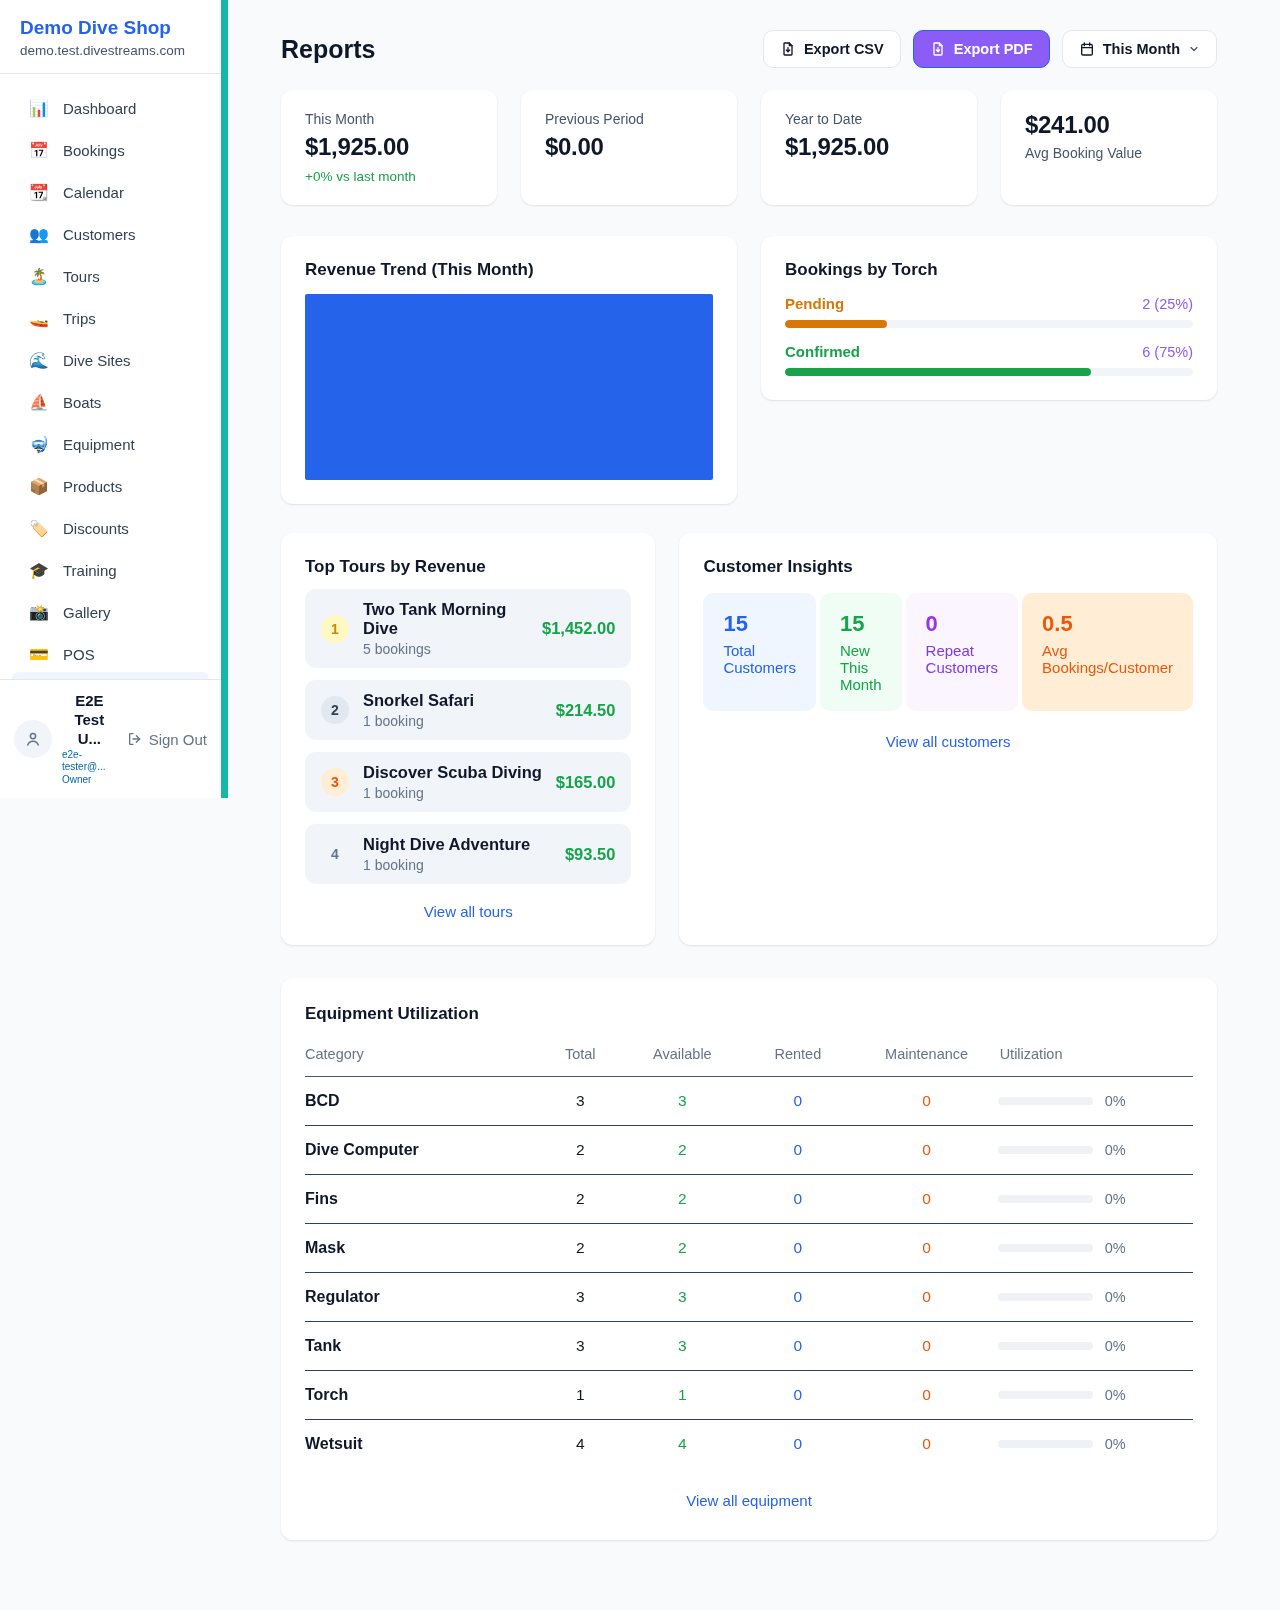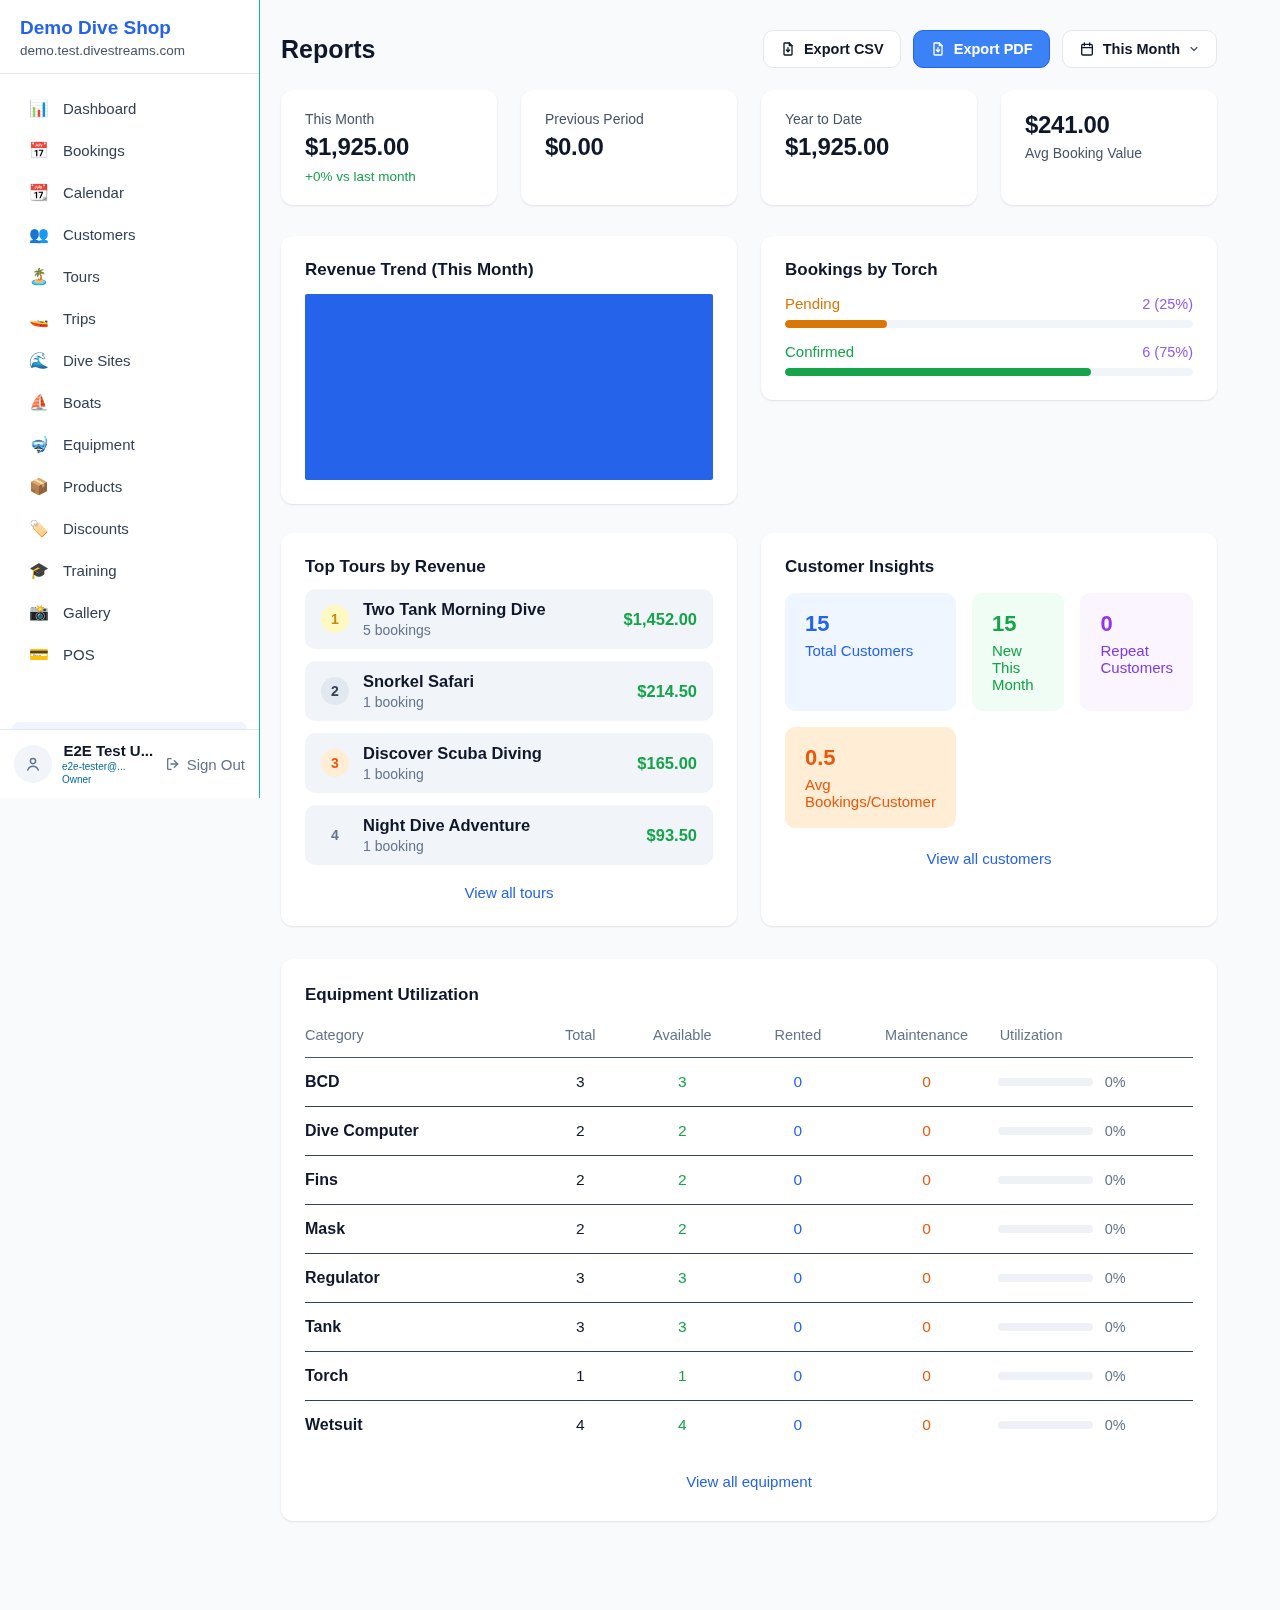--- a/index.html
+++ b/index.html
@@ -6,22 +6,22 @@
   html,body { width:1280px; }
   body {
     font-family:"Liberation Sans", sans-serif;
     background:#f8fafc;
     color:#0f172a;
     width:1280px; height:1610px;
     position:relative;
   }
   
   .sidebar {
-    position:absolute; left:0; top:0; width:260px; height:798px;
-    background:#ffffff; border-right:1px solid #14b8a6;
+    position:absolute; left:0; top:0; width:228px; height:798px;
+    background:#ffffff; border-right:7px solid #14b8a6;
     display:flex; flex-direction:column;
   }
   .logo-block { padding:17px 20px 15px; border-bottom:1px solid #e2e8f0; }
   .brand { color:#2563eb; font-size:19px; font-weight:700; }
   .brand-domain { color:#475569; font-size:13.5px; margin-top:4px; }
   nav { flex:1; padding:16px 12px 0; position:relative; overflow:hidden; }
   .nav-item {
     display:flex; align-items:center; gap:14px;
     padding:9px 17px; margin-bottom:5px; border-radius:8px;
     font-size:15px; color:#334155; cursor:pointer;
@@ -47,39 +47,39 @@
   .main { position:absolute; left:281px; top:0; width:936px; }
   .page-header { margin-top:30px; display:flex; align-items:center; justify-content:space-between; }
   .page-title { font-size:25px; font-weight:700; color:#0f172a; }
   .header-actions { display:flex; gap:12px; }
   .btn {
     display:flex; align-items:center; gap:8px; height:38px; padding:0 16px;
     border-radius:10px; border:1px solid #e2e8f0; background:#fff;
     font-size:14.5px; font-weight:600; color:#0f172a; cursor:pointer;
     font-family:"Liberation Sans", sans-serif;
   }
-  .btn-primary { background:#3b82f6; border-color:#2563eb; color:#fff; }
+  .btn-primary { background:#8b5cf6; border-color:#2563eb; color:#fff; }
   .card {
     background:#fff; border-radius:12px;
     box-shadow:0 1px 2px rgba(15,23,42,.06), 0 1px 3px rgba(15,23,42,.05);
   }
   .stats-row { margin-top:22px; display:grid; grid-template-columns:repeat(4,1fr); gap:24px; }
   .stat-card { padding:21px 24px; }
   .stat-label { font-size:14px; color:#475569; }
   .stat-value { font-size:24px; font-weight:700; color:#0f172a; margin-top:6px; letter-spacing:-0.3px; }
   .stat-delta { font-size:13.5px; color:#16a34a; margin-top:8px; }
   .stat-card.value-first .stat-value { margin-top:0; }
   .stat-card.value-first .stat-label { margin-top:6px; }
   .row-2 { margin-top:31px; display:grid; grid-template-columns:1fr 1fr; gap:24px; align-items:start; }
   .card-pad { padding:24px; }
   .card-title { font-size:17px; font-weight:700; color:#0f172a; }
   .chart-block { margin-top:14px; height:186px; background:#2563eb; border-radius:2px; }
   .status-row { margin-top:15px; }
   .status-head { display:flex; justify-content:space-between; align-items:baseline; }
-  .status-label { font-size:15px; font-weight:400; }
+  .status-label { font-size:15px; font-weight:700; }
   .status-label.pending { color:#d97706; }
   .status-label.confirmed { color:#16a34a; }
   .status-count { font-size:14.5px; color:#8b5cf6; }
   .track { margin-top:8px; height:8px; border-radius:4px; background:#f1f5f9; overflow:hidden; }
   .fill { height:100%; border-radius:4px; }
   .fill.pending { background:#d97706; }
   .fill.confirmed { background:#16a34a; }
   .row-3 { margin-top:29px; display:grid; grid-template-columns:1fr 1fr; gap:24px; }
   .tour-item {
     background:#f1f5f9; border-radius:10px; padding:11px 16px; margin-top:12px;
@@ -93,21 +93,21 @@
   .rank-1 { background:#fef9c3; color:#ca8a04; }
   .rank-2 { background:#e2e8f0; color:#334155; }
   .rank-3 { background:#ffedd5; color:#ea580c; }
   .rank-4 { background:transparent; color:#64748b; }
   .tour-info { flex:1; margin-left:14px; min-width:0; }
   .tour-name { font-size:16.5px; font-weight:700; color:#0f172a; }
   .tour-sub { font-size:14px; color:#64748b; margin-top:3px; }
   .tour-amount { font-size:16.5px; font-weight:700; color:#16a34a; white-space:nowrap; }
   .link-center { margin-top:19px; text-align:center; }
   .link { color:#2563eb; font-size:15px; text-decoration:none; cursor:pointer; }
-  .insight-grid { margin-top:16px; display:grid; grid-template-columns:1fr 1fr 1fr; gap:16px; }
+  .insight-grid { margin-top:16px; display:grid; grid-template-columns:1fr 1fr 1fr 1fr; gap:4px; }
   .tile { border-radius:10px; padding:18px 20px; }
   .tile-value { font-size:22px; font-weight:700; }
   .tile-label { font-size:15px; margin-top:5px; }
   .tile-blue { background:#eff6ff; } .tile-blue .tile-value,.tile-blue .tile-label { color:#2563eb; }
   .tile-green { background:#f0fdf4; } .tile-green .tile-value,.tile-green .tile-label { color:#16a34a; }
   .tile-purple { background:#faf5ff; } .tile-purple .tile-value { color:#9333ea; } .tile-purple .tile-label { color:#7c3aed; }
   .tile-orange { background:#ffedd5; } .tile-orange .tile-value,.tile-orange .tile-label { color:#ea580c; }
   .equip-card { margin-top:33px; padding:26px 24px 30px; }
   table { width:100%; border-collapse:collapse; margin-top:12px; }
   th {

